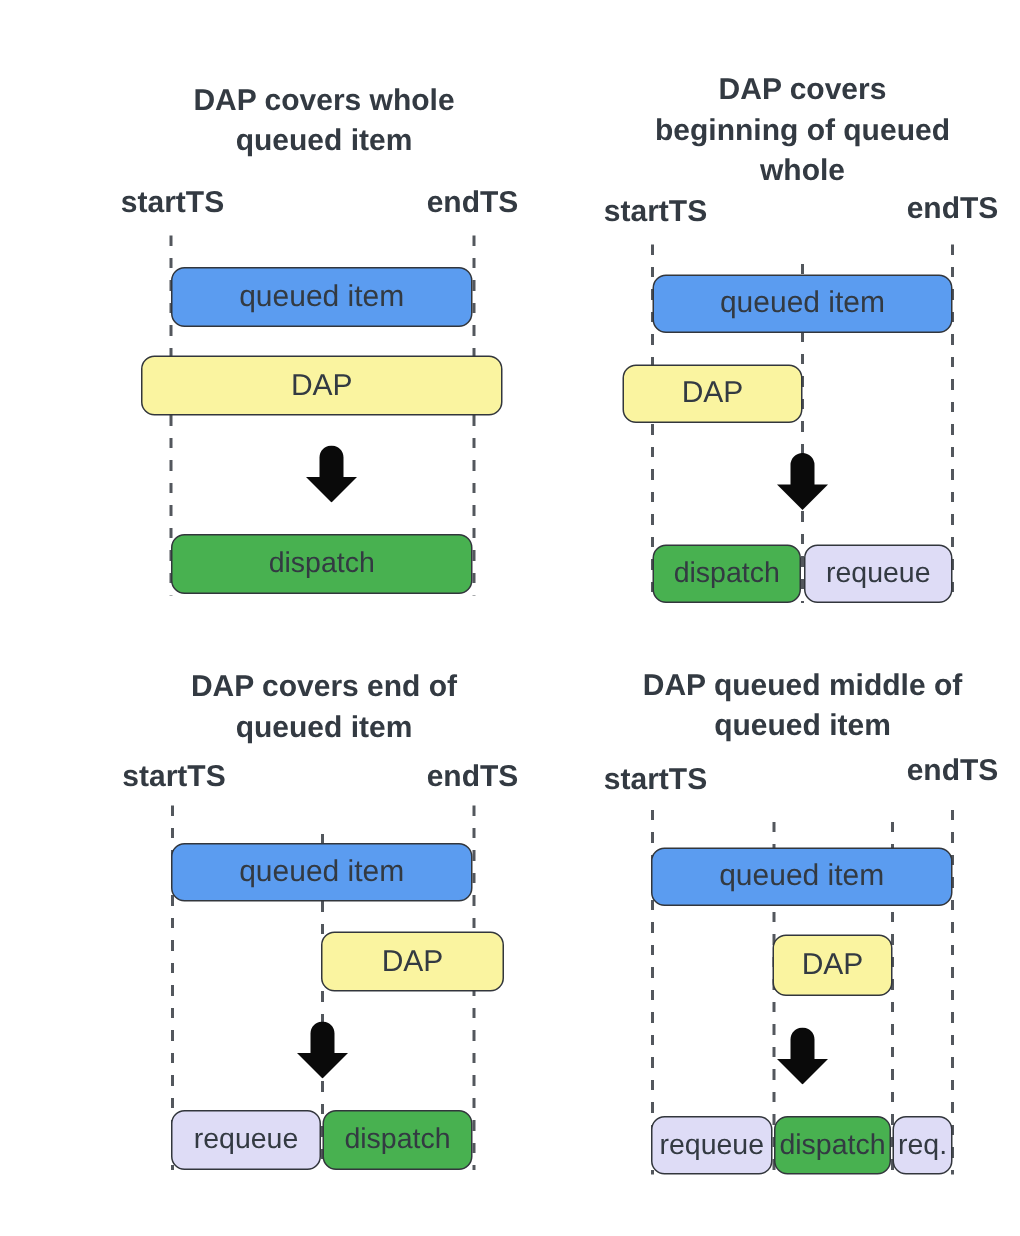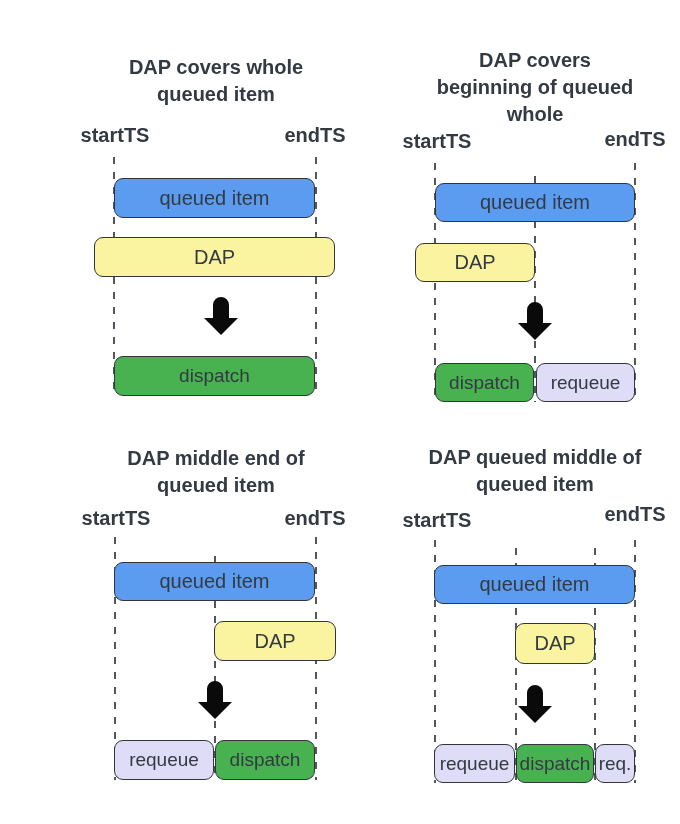--- a/index.html
+++ b/index.html
@@ -91,21 +91,21 @@
     <div class="bar dispatch result" style="left:60px;top:363px;width:99px;height:39px">
       <span>dispatch</span>
     </div>
     <div class="bar requeue result" style="left:161px;top:363px;width:99px;height:39px">
       <span>requeue</span>
     </div>
   </section>
 
   <section class="quad" style="left:0;top:412px">
     <div class="title" style="left:31px;top:33px;width:300px">
-      <div>DAP middle end of</div>
+      <div>DAP covers end of</div>
       <div>queued item</div>
     </div>
     <div class="ts-label" style="left:21px;top:95px">startTS</div>
     <div class="ts-label" style="left:220px;top:95px">endTS</div>
     <div class="vline" style="left:79px;top:125px;height:243px"></div>
     <div class="vline" style="left:280px;top:125px;height:243px"></div>
     <div class="vline" style="left:179px;top:144px;height:224px"></div>
     <div class="bar queued" style="left:79px;top:150px;width:201px;height:39px">
       <span>queued item</span>
     </div>

